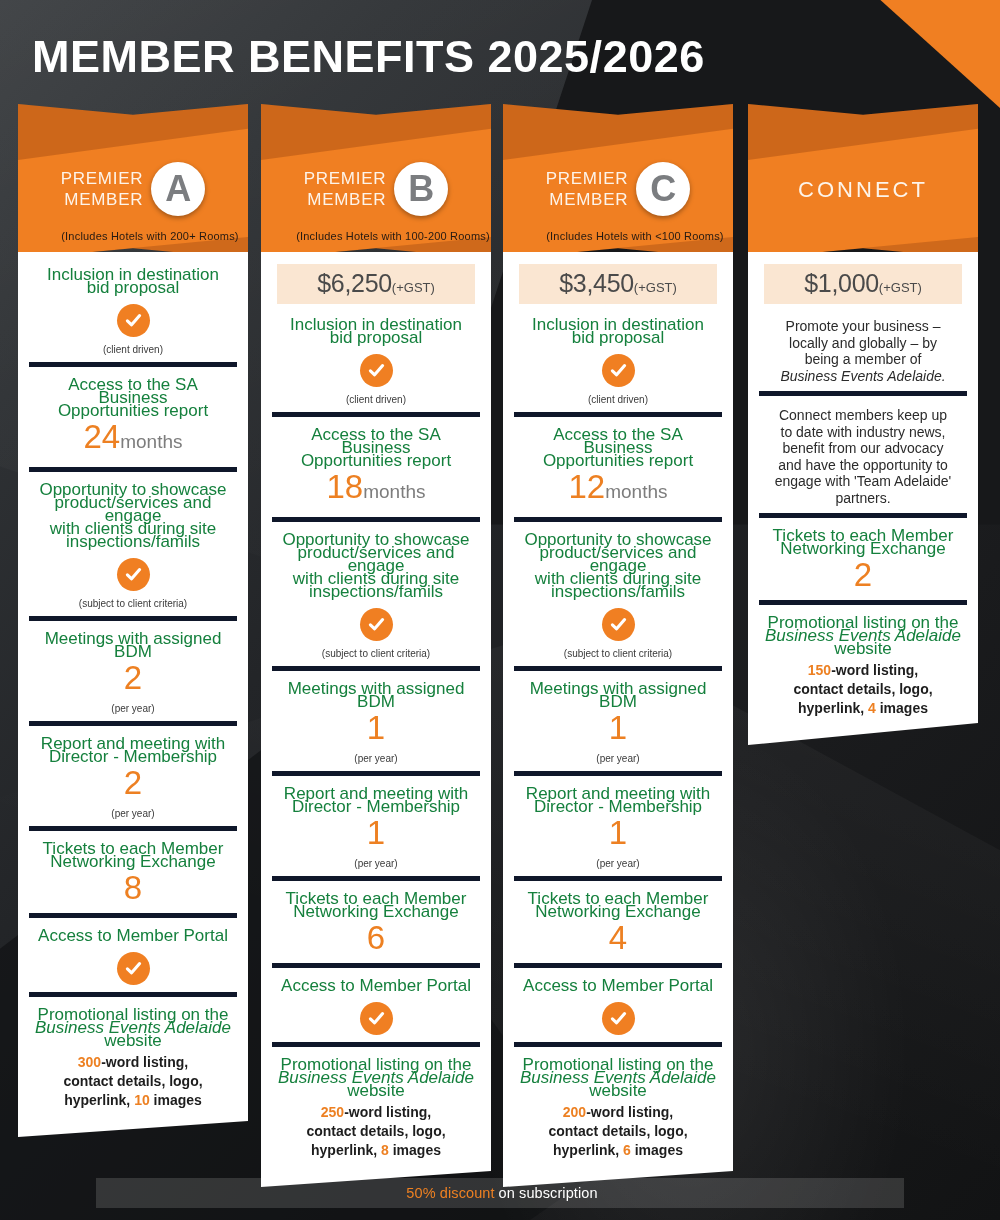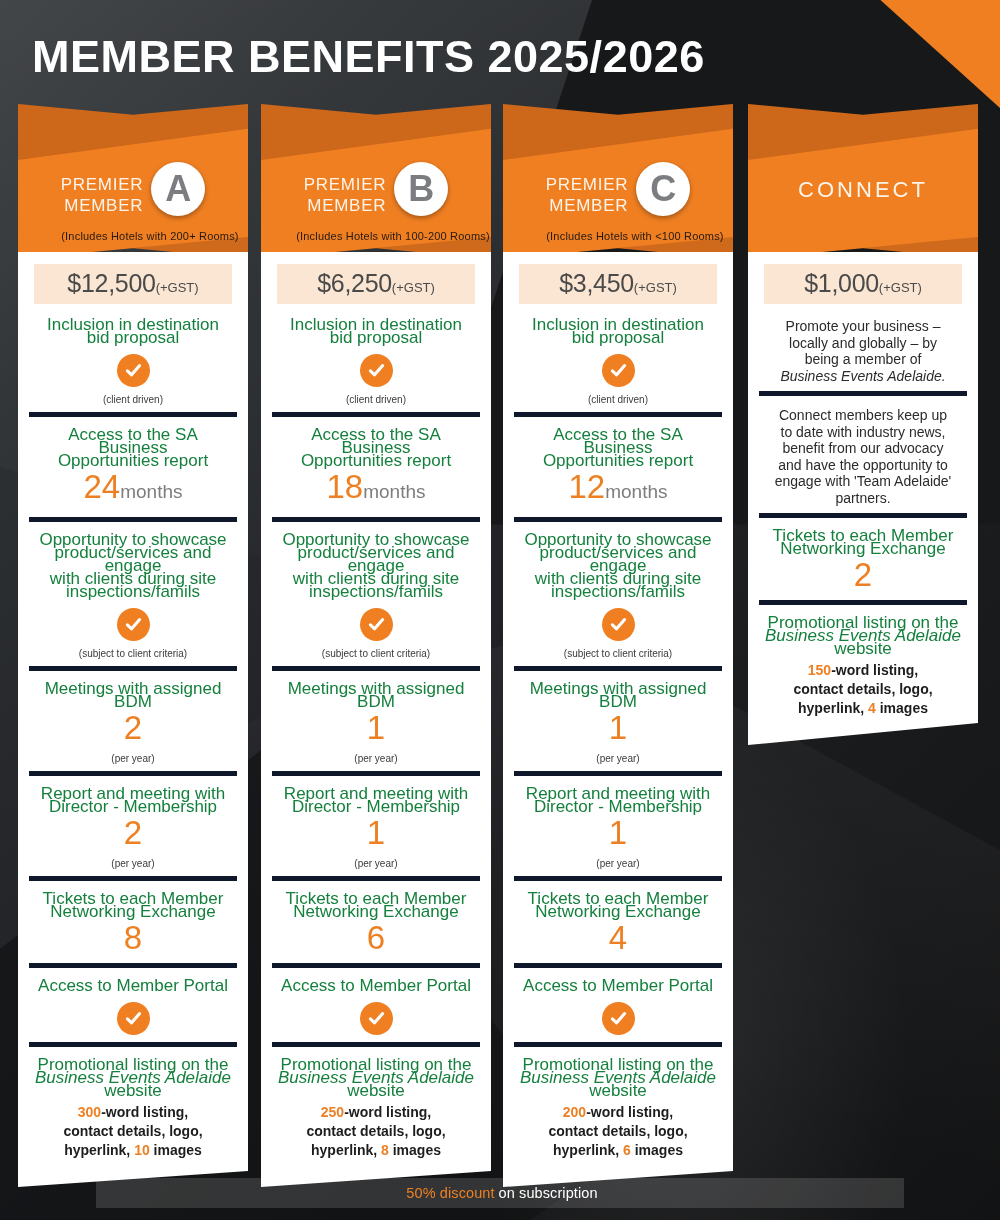--- a/index.html
+++ b/index.html
@@ -85,21 +85,21 @@
     position:absolute; left:0; bottom:0; width:100%; height:58px;
     background:#C9651A;
     clip-path:polygon(0 100%, 100% 62%, 100% 100%, 50% 88%, 0 100%);
     opacity:.85;
   }
   .ribbon-inner {
     position:absolute; inset:0; z-index:3;
     display:flex; flex-direction:column;
     align-items:center; justify-content:center;
   }
-  .tier-row { display:flex; align-items:flex-end; justify-content:center; gap:6px;margin-top:40px; }
+  .tier-row { display:flex; align-items:center; justify-content:center; gap:6px;margin-top:40px; }
   .tier-words {
     color:#FDF4EA; font-size:17px; line-height:21px;
     font-weight:400; letter-spacing:.7px; text-align:right;
   }
   .tier-badge {
     width:54px; height:54px; border-radius:50%;
     background:#ffffff;
     display:flex; align-items:center; justify-content:center;
     color:#7b7d80; font-size:36px; font-weight:700;
     box-shadow:0 2px 5px rgba(0,0,0,.35);
@@ -189,21 +189,20 @@
           <div class="band-bot"></div>
           <div class="ribbon-inner">
             <div class="tier-row">
               <div class="tier-words">PREMIER<br>MEMBER</div>
               <div class="tier-badge">A</div>
             </div>
             <div class="tier-sub">(Includes Hotels with 200+ Rooms)</div>
           </div>
         </div>
         <div class="card">
-          <div class="price"><span>$12,500</span><span class="gst">(+GST)</span></div>
           <div class="feat">
             <div class="label">Inclusion in destination<br>bid proposal</div>
             <div class="check">
               <svg width="19" height="19" viewBox="0 0 19 19" aria-hidden="true">
                 <path d="M3.4 9.8 L7.6 13.8 L15.6 4.6" fill="none" stroke="#ffffff" stroke-width="3.1" stroke-linecap="round" stroke-linejoin="round"></path>
               </svg>
             </div>
             <div class="note">(client driven)</div>
           </div>
           <div class="feat">

